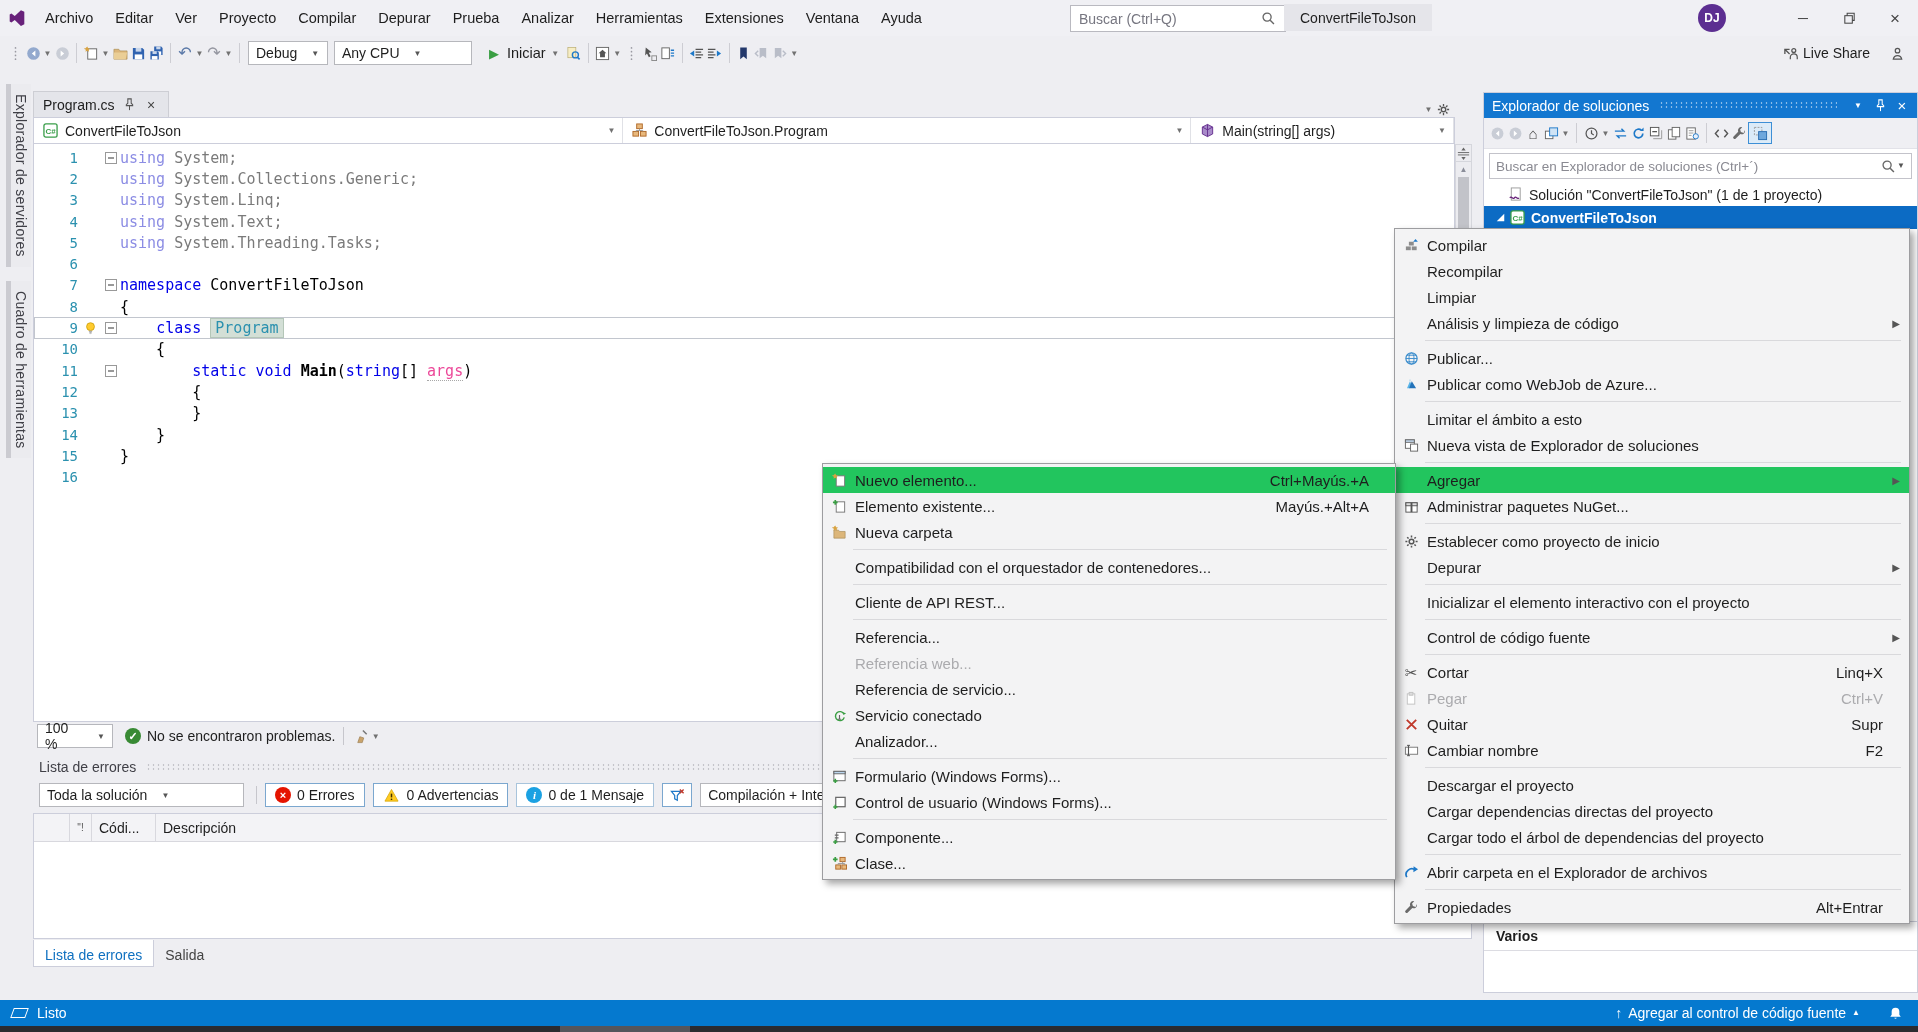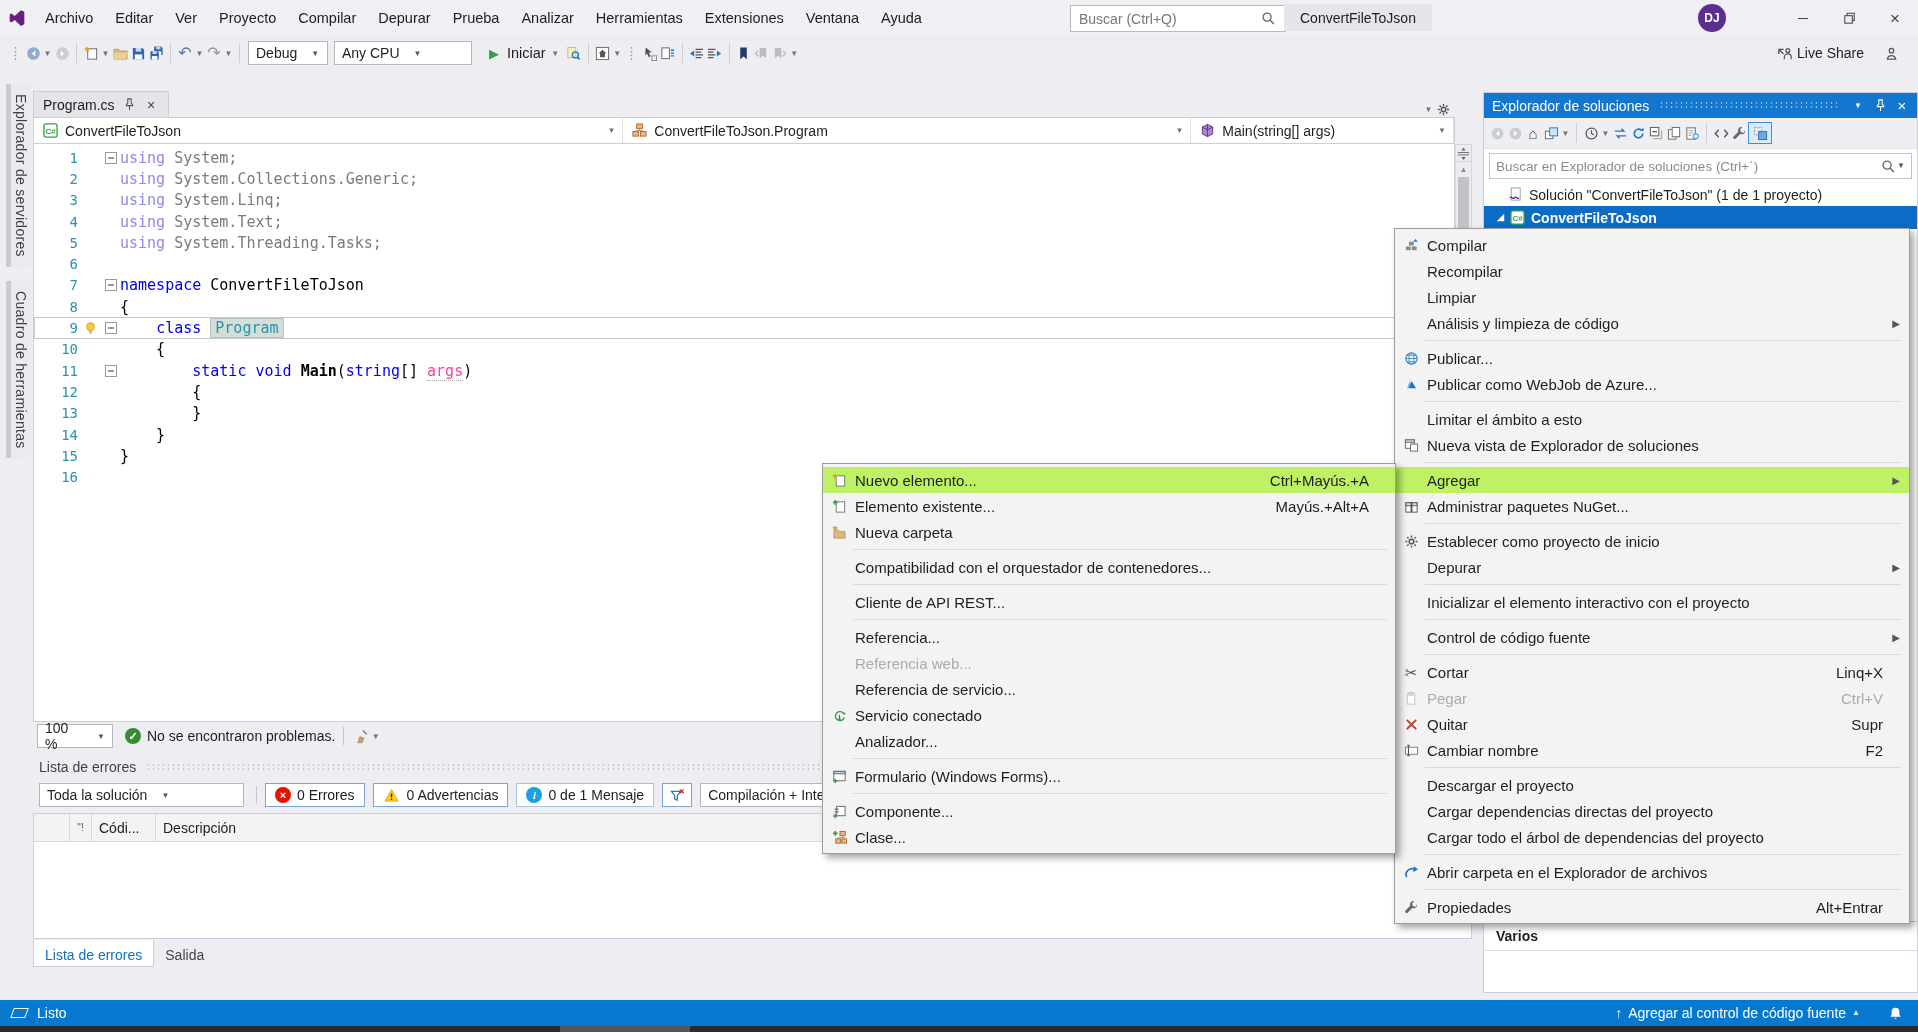--- a/index.html
+++ b/index.html
@@ -20,21 +20,21 @@
   .winbtns{position:absolute;right:0;top:0;height:36px;display:flex;}
   .winbtn{width:46px;height:36px;display:flex;align-items:center;justify-content:center;color:#444;}
   
   .toolbar{position:absolute;left:0;top:36px;width:100%;height:34px;display:flex;align-items:center;padding-left:6px;box-sizing:border-box;}
   .tb-caret{width:11px;color:#717171;font-size:8px;display:inline-flex;justify-content:center;flex:none;}
   .tb-sep{width:1px;height:20px;background:#CDCDD3;margin:0 5px;flex:none;}
   .dd{display:flex;align-items:center;background:#fff;border:1px solid #B6B7BC;height:24px;padding:0 7px;font-size:14px;flex:none;box-sizing:border-box;}
   .dd .cv{margin-left:14px;color:#555;font-size:8px;}
   .start-btn{display:flex;align-items:center;margin:0 4px 0 10px;flex:none;}
   .start-btn .lbl{margin:0 4px;}
-  .tb-right{margin-left:auto;display:flex;align-items:flex-end;padding-right:18px;}
+  .tb-right{margin-left:auto;display:flex;align-items:flex-end;padding-right:12px;}
   .tb-right .lbl{margin:0 8px 0 4px;font-size:14px;}
   
   .left-strip{position:absolute;left:0;top:70px;width:33px;bottom:32px;background:#EEEEF2;}
   .vtab{writing-mode:vertical-rl;color:#3F3F46;font-size:14px;padding:10px 2px;margin:14px 0 0 6px;
     border-left:5px solid #CBCBD1;letter-spacing:.3px;background:#EBEBEF;}
   
   .tabstrip{position:absolute;left:33px;top:92px;width:1439px;height:25px;display:flex;align-items:flex-end;}
   .doc-tab{height:25px;background:#E4E5EA;display:flex;align-items:center;padding:0 9px;font-size:14px;border:1px solid #CDCED4;border-bottom:none;}
   .doc-tab .icn{width:15px;margin-left:7px;}
   .tabstrip-right{margin-left:auto;display:flex;align-items:center;padding-right:20px;}
@@ -109,21 +109,21 @@
   .sliver .seg{position:absolute;left:560px;width:130px;height:6px;background:#55555C;}
   
   .ctx{position:absolute;background:#F3F3F4;border:1px solid #9D9DA0;box-shadow:4px 4px 7px rgba(0,0,0,.35);padding:3px 0;z-index:50;}
   .ctx-main{left:1394px;top:228px;width:514px;}
   .ctx-sub{left:822px;top:463px;width:572px;z-index:60;}
   .menu-row{display:flex;align-items:center;height:26px;position:relative;padding-right:26px;}
   .menu-row .mi{width:32px;display:flex;justify-content:center;flex:none;}
   .menu-row .lbl{font-size:15px;white-space:nowrap;}
   .menu-row .sc{margin-left:auto;font-size:15px;padding-left:40px;white-space:nowrap;}
   .menu-row.dis .lbl,.menu-row.dis .sc{color:#ABABAE;}
-  .menu-row.hl{background:#bef264;}
+  .menu-row.hl{background:#22c55e;}
   .menu-row .sub{position:absolute;right:9px;color:#555;font-size:10px;}
   .menu-sep{height:1px;background:#D9D9DC;margin:4px 8px 4px 30px;}
   .g{line-height:1;display:inline-block;}
 </style>
 </head>
 <body>
 
 <div class="screen">
 
   <div class="titlebar">
@@ -1024,20 +1024,29 @@
       <div class="menu-row">
         <span class="mi">
           <svg viewBox="0 0 16 16" width="15" height="15">
             <rect x="2" y="2.5" width="12" height="10" fill="#fff" stroke="#666"></rect>
             <rect x="2" y="2.5" width="12" height="2.6" fill="#BBD6EE" stroke="#666"></rect>
             <path d="M3.5 10.5v4.5M1.3 12.8h4.5" stroke="#3A9E43" stroke-width="1.7"></path>
           </svg>
         </span>
         <span class="lbl">Formulario (Windows Forms)...</span>
       </div>
+      <div class="menu-row">
+        <span class="mi">
+          <svg viewBox="0 0 16 16" width="15" height="15">
+            <rect x="4" y="2.5" width="10" height="10" fill="#fff" stroke="#666" stroke-width="1.3"></rect>
+            <path d="M3.5 10.5v4.5M1.3 12.8h4.5" stroke="#3A9E43" stroke-width="1.7"></path>
+          </svg>
+        </span>
+        <span class="lbl">Control de usuario (Windows Forms)...</span>
+      </div>
       <div class="menu-sep"></div>
       <div class="menu-row">
         <span class="mi">
           <svg viewBox="0 0 16 16" width="15" height="15">
             <rect x="5" y="2.5" width="9" height="10" fill="#fff" stroke="#666"></rect>
             <path d="M3 5.5h4M3 8.5h4" stroke="#666" stroke-width="1.3"></path>
             <path d="M3.5 10.5v4.5M1.3 12.8h4.5" stroke="#3A9E43" stroke-width="1.7"></path>
           </svg>
         </span>
         <span class="lbl">Componente...</span>

